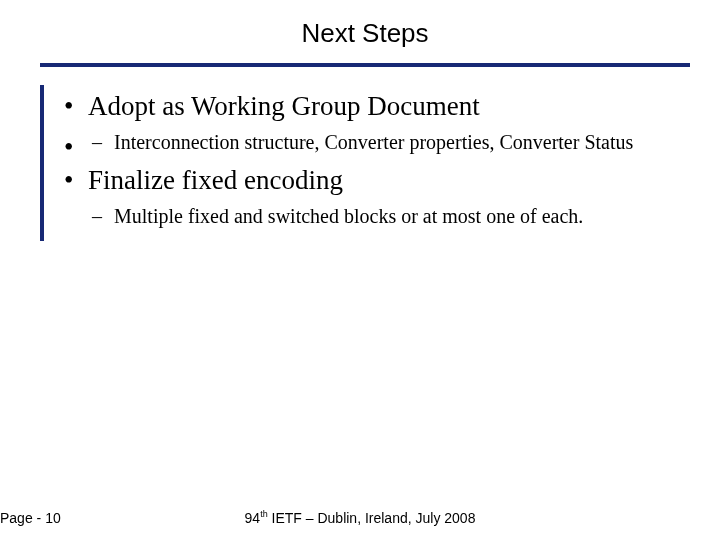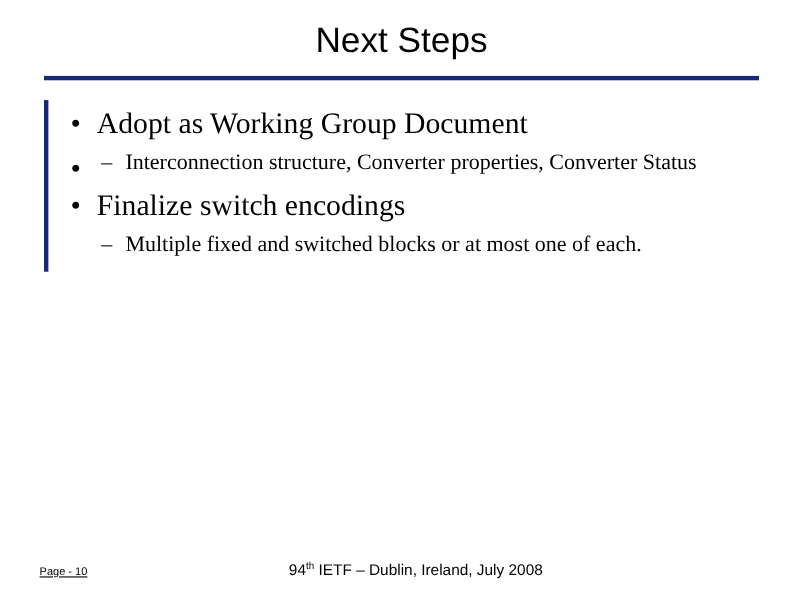--- a/index.html
+++ b/index.html
@@ -1,47 +1,47 @@
 <!DOCTYPE html>
 <html><head>
 <meta charset="utf-8">
 <style>
   * { margin: 0; padding: 0; box-sizing: border-box; }
   html, body { width: 720px; height: 540px; background: #fff; font-family: "Times New Roman", Times, serif; color: #000; }
   .slide { position: relative; width: 720px; height: 540px; padding: 18px 30px 18px 40px; }
-  .title { font-family: Arial, Helvetica, sans-serif; font-size: 32px; font-weight: 400; text-align: center; margin-bottom: 14px; }
+  .title { font-family: Arial, Helvetica, sans-serif; font-size: 26px; font-weight: 400; text-align: center; margin-bottom: 14px; }
   .rule { border: none; border-top: 4px solid #172975; margin: 4px 0 18px 0; }
   .content { border-left: 4px solid #172975; padding-left: 18px; padding-top: 4px; padding-bottom: 4px; }
   ul.bullets { list-style: none; }
   ul.bullets > li { font-size: 27px; line-height: 1.28; margin-bottom: 4px; padding-left: 26px; position: relative; }
   ul.bullets > li::before { content: "•"; position: absolute; left: 2px; top: 0; }
   ul.sub { list-style: none; margin-top: 6px; margin-bottom: 8px; }
   ul.sub > li { font-size: 20px; line-height: 1.28; padding-left: 26px; position: relative; margin-bottom: 4px; }
   ul.sub > li::before { content: "–"; position: absolute; left: 4px; top: 0; }
   .footer { position: absolute; bottom: 14px; left: 0; right: 0; display: flex; align-items: flex-end; }
-  .page { font-family: Arial, Helvetica, sans-serif; font-size: 10px; margin-left: 36px; width: 130px; text-decoration: underline; }
+  .page { font-family: Arial, Helvetica, sans-serif; font-size: 14px; width: 130px; }
   .venue { font-family: Arial, Helvetica, sans-serif; font-size: 14px; text-align: center; flex: 1; padding-right: 130px; }
   .venue sup { font-size: 9px; vertical-align: super; text-align: center; }
 </style>
 </head>
 <body>
 
 <div class="slide">
   <div class="title">Next Steps</div>
   <hr class="rule">
   <div class="content">
     <ul class="bullets">
       <li>Adopt as Working Group Document</li>
       <li>
         <ul class="sub">
           <li>Interconnection structure, Converter properties, Converter Status</li>
         </ul>
       </li>
       <li>
-        <span>Finalize switch encodings</span>
+        <span>Finalize fixed encoding</span>
         <ul class="sub">
           <li>Multiple fixed and switched blocks or at most one of each.</li>
         </ul>
       </li>
     </ul>
   </div>
   <div class="footer">
     <div class="page">Page - 10</div>
     <div class="venue">
       <span>94</span><sup>th</sup><span> IETF – Dublin, Ireland, July 2008</span>

